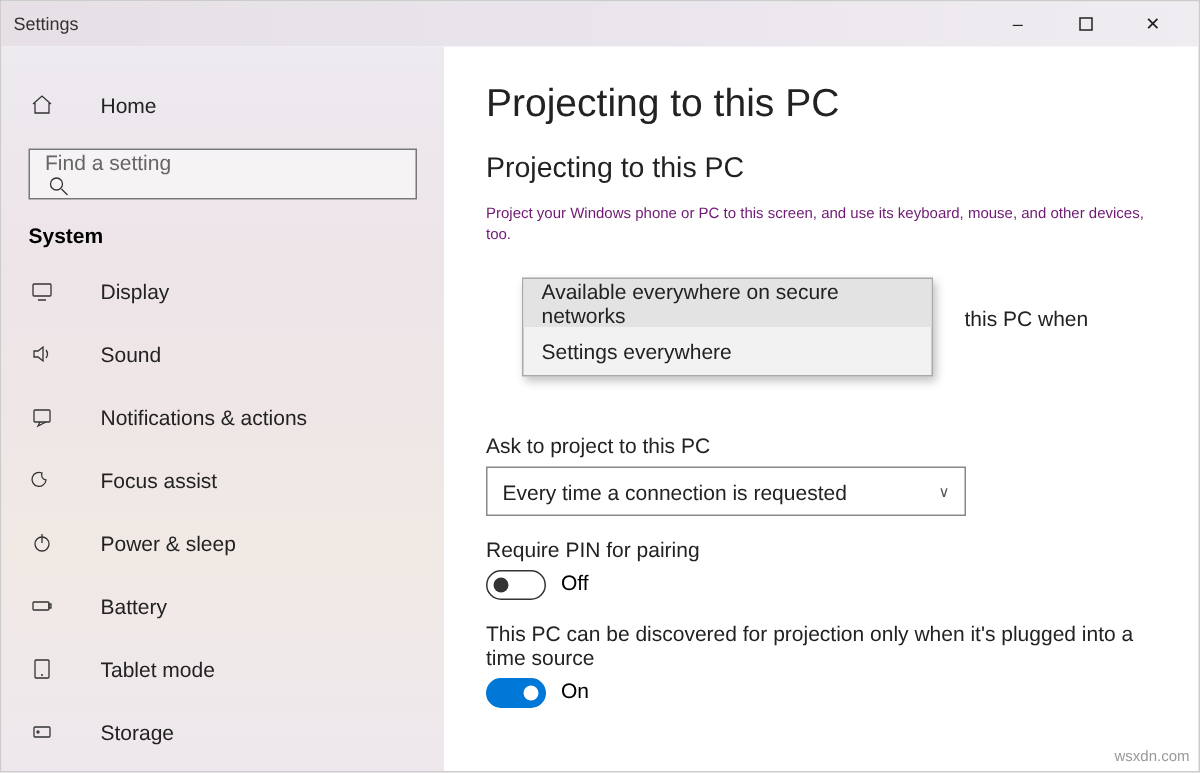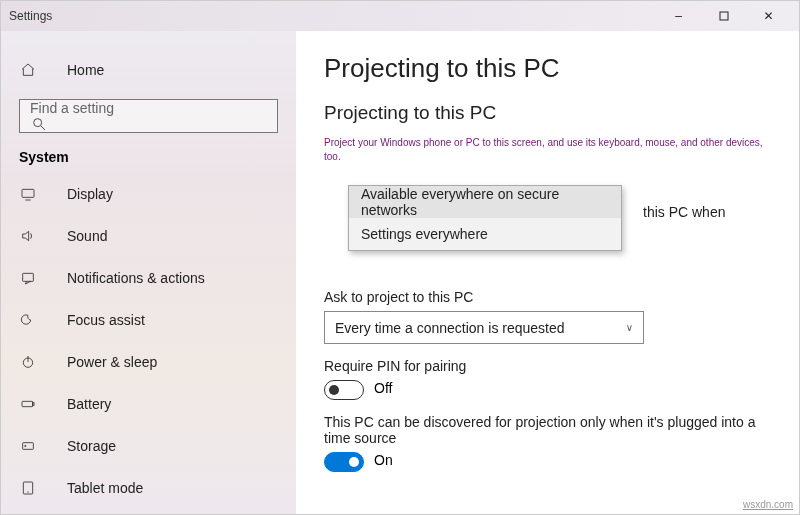--- a/index.html
+++ b/index.html
@@ -219,21 +219,20 @@
       top: 203px;
       font-size: 14px;
       color: #222;
     }
     .watermark {
       position: absolute;
       right: 6px;
       bottom: 4px;
       font-size: 10px;
       color: #999;
-      text-decoration: underline;
     }
   </style>
 </head>
 <body>
 
 <div class="titlebar">
   <span class="title">Settings</span>
   <div class="win-controls">
     <div class="win-btn">–</div>
     <div class="win-btn">
@@ -325,35 +324,35 @@
             <rect x="3" y="8" width="16" height="8" rx="1"></rect>
             <rect x="19" y="10" width="2" height="4"></rect>
           </svg>
       </span>
       <span class="lbl">Battery</span>
     </div>
 
     <div class="sidebar-item">
       <span class="icon">
         <svg viewBox="0 0 24 24">
+            <rect x="5" y="3" width="14" height="18" rx="1"></rect>
+            <line x1="11" y1="18" x2="13" y2="18"></line>
+          </svg>
+      </span>
+      <span class="lbl">Tablet mode</span>
+    </div>
+
+    <div class="sidebar-item">
+      <span class="icon">
+        <svg viewBox="0 0 24 24">
             <rect x="4" y="7" width="16" height="10" rx="1"></rect>
             <circle cx="8" cy="12" r="1"></circle>
           </svg>
       </span>
       <span class="lbl">Storage</span>
-    </div>
-
-    <div class="sidebar-item">
-      <span class="icon">
-        <svg viewBox="0 0 24 24">
-            <rect x="5" y="3" width="14" height="18" rx="1"></rect>
-            <line x1="11" y1="18" x2="13" y2="18"></line>
-          </svg>
-      </span>
-      <span class="lbl">Tablet mode</span>
     </div>
   </div>
 
   <div class="content">
     <div class="page-title">Projecting to this PC</div>
     <div class="section-title">Projecting to this PC</div>
     <div class="desc">Project your Windows phone or PC to this screen, and use its keyboard, mouse, and other devices, too.</div>
 
     <div style="height:102px"></div>
 

